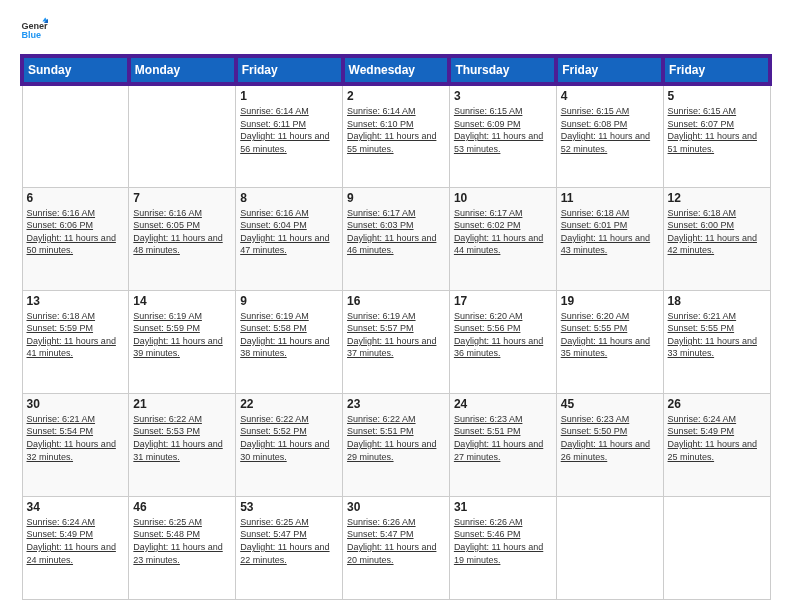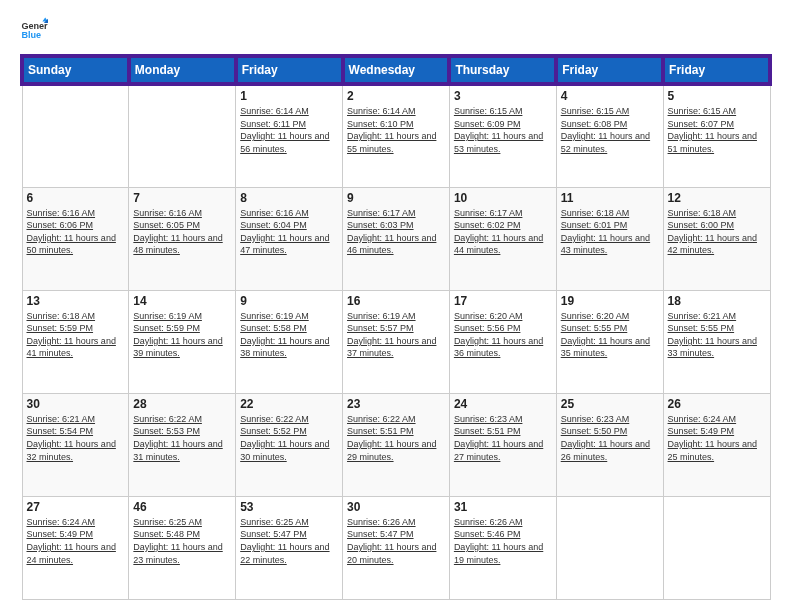--- a/index.html
+++ b/index.html
@@ -204,47 +204,47 @@
             <span class="day-number">18</span>
             <div class="day-info">Sunrise: 6:21 AM<br>Sunset: 5:55 PM<br>Daylight: 11 hours and 33 minutes.</div>
           </td>
         </tr>
         <tr>
           <td>
             <span class="day-number">30</span>
             <div class="day-info">Sunrise: 6:21 AM<br>Sunset: 5:54 PM<br>Daylight: 11 hours and 32 minutes.</div>
           </td>
           <td>
-            <span class="day-number">28</span>
+            <span class="day-number">21</span>
             <div class="day-info">Sunrise: 6:22 AM<br>Sunset: 5:53 PM<br>Daylight: 11 hours and 31 minutes.</div>
           </td>
           <td>
             <span class="day-number">22</span>
             <div class="day-info">Sunrise: 6:22 AM<br>Sunset: 5:52 PM<br>Daylight: 11 hours and 30 minutes.</div>
           </td>
           <td>
             <span class="day-number">23</span>
             <div class="day-info">Sunrise: 6:22 AM<br>Sunset: 5:51 PM<br>Daylight: 11 hours and 29 minutes.</div>
           </td>
           <td>
             <span class="day-number">24</span>
             <div class="day-info">Sunrise: 6:23 AM<br>Sunset: 5:51 PM<br>Daylight: 11 hours and 27 minutes.</div>
           </td>
           <td>
-            <span class="day-number">25</span>
+            <span class="day-number">45</span>
             <div class="day-info">Sunrise: 6:23 AM<br>Sunset: 5:50 PM<br>Daylight: 11 hours and 26 minutes.</div>
           </td>
           <td>
             <span class="day-number">26</span>
             <div class="day-info">Sunrise: 6:24 AM<br>Sunset: 5:49 PM<br>Daylight: 11 hours and 25 minutes.</div>
           </td>
         </tr>
         <tr>
           <td>
-            <span class="day-number">27</span>
+            <span class="day-number">34</span>
             <div class="day-info">Sunrise: 6:24 AM<br>Sunset: 5:49 PM<br>Daylight: 11 hours and 24 minutes.</div>
           </td>
           <td>
             <span class="day-number">46</span>
             <div class="day-info">Sunrise: 6:25 AM<br>Sunset: 5:48 PM<br>Daylight: 11 hours and 23 minutes.</div>
           </td>
           <td>
             <span class="day-number">53</span>
             <div class="day-info">Sunrise: 6:25 AM<br>Sunset: 5:47 PM<br>Daylight: 11 hours and 22 minutes.</div>
           </td>

